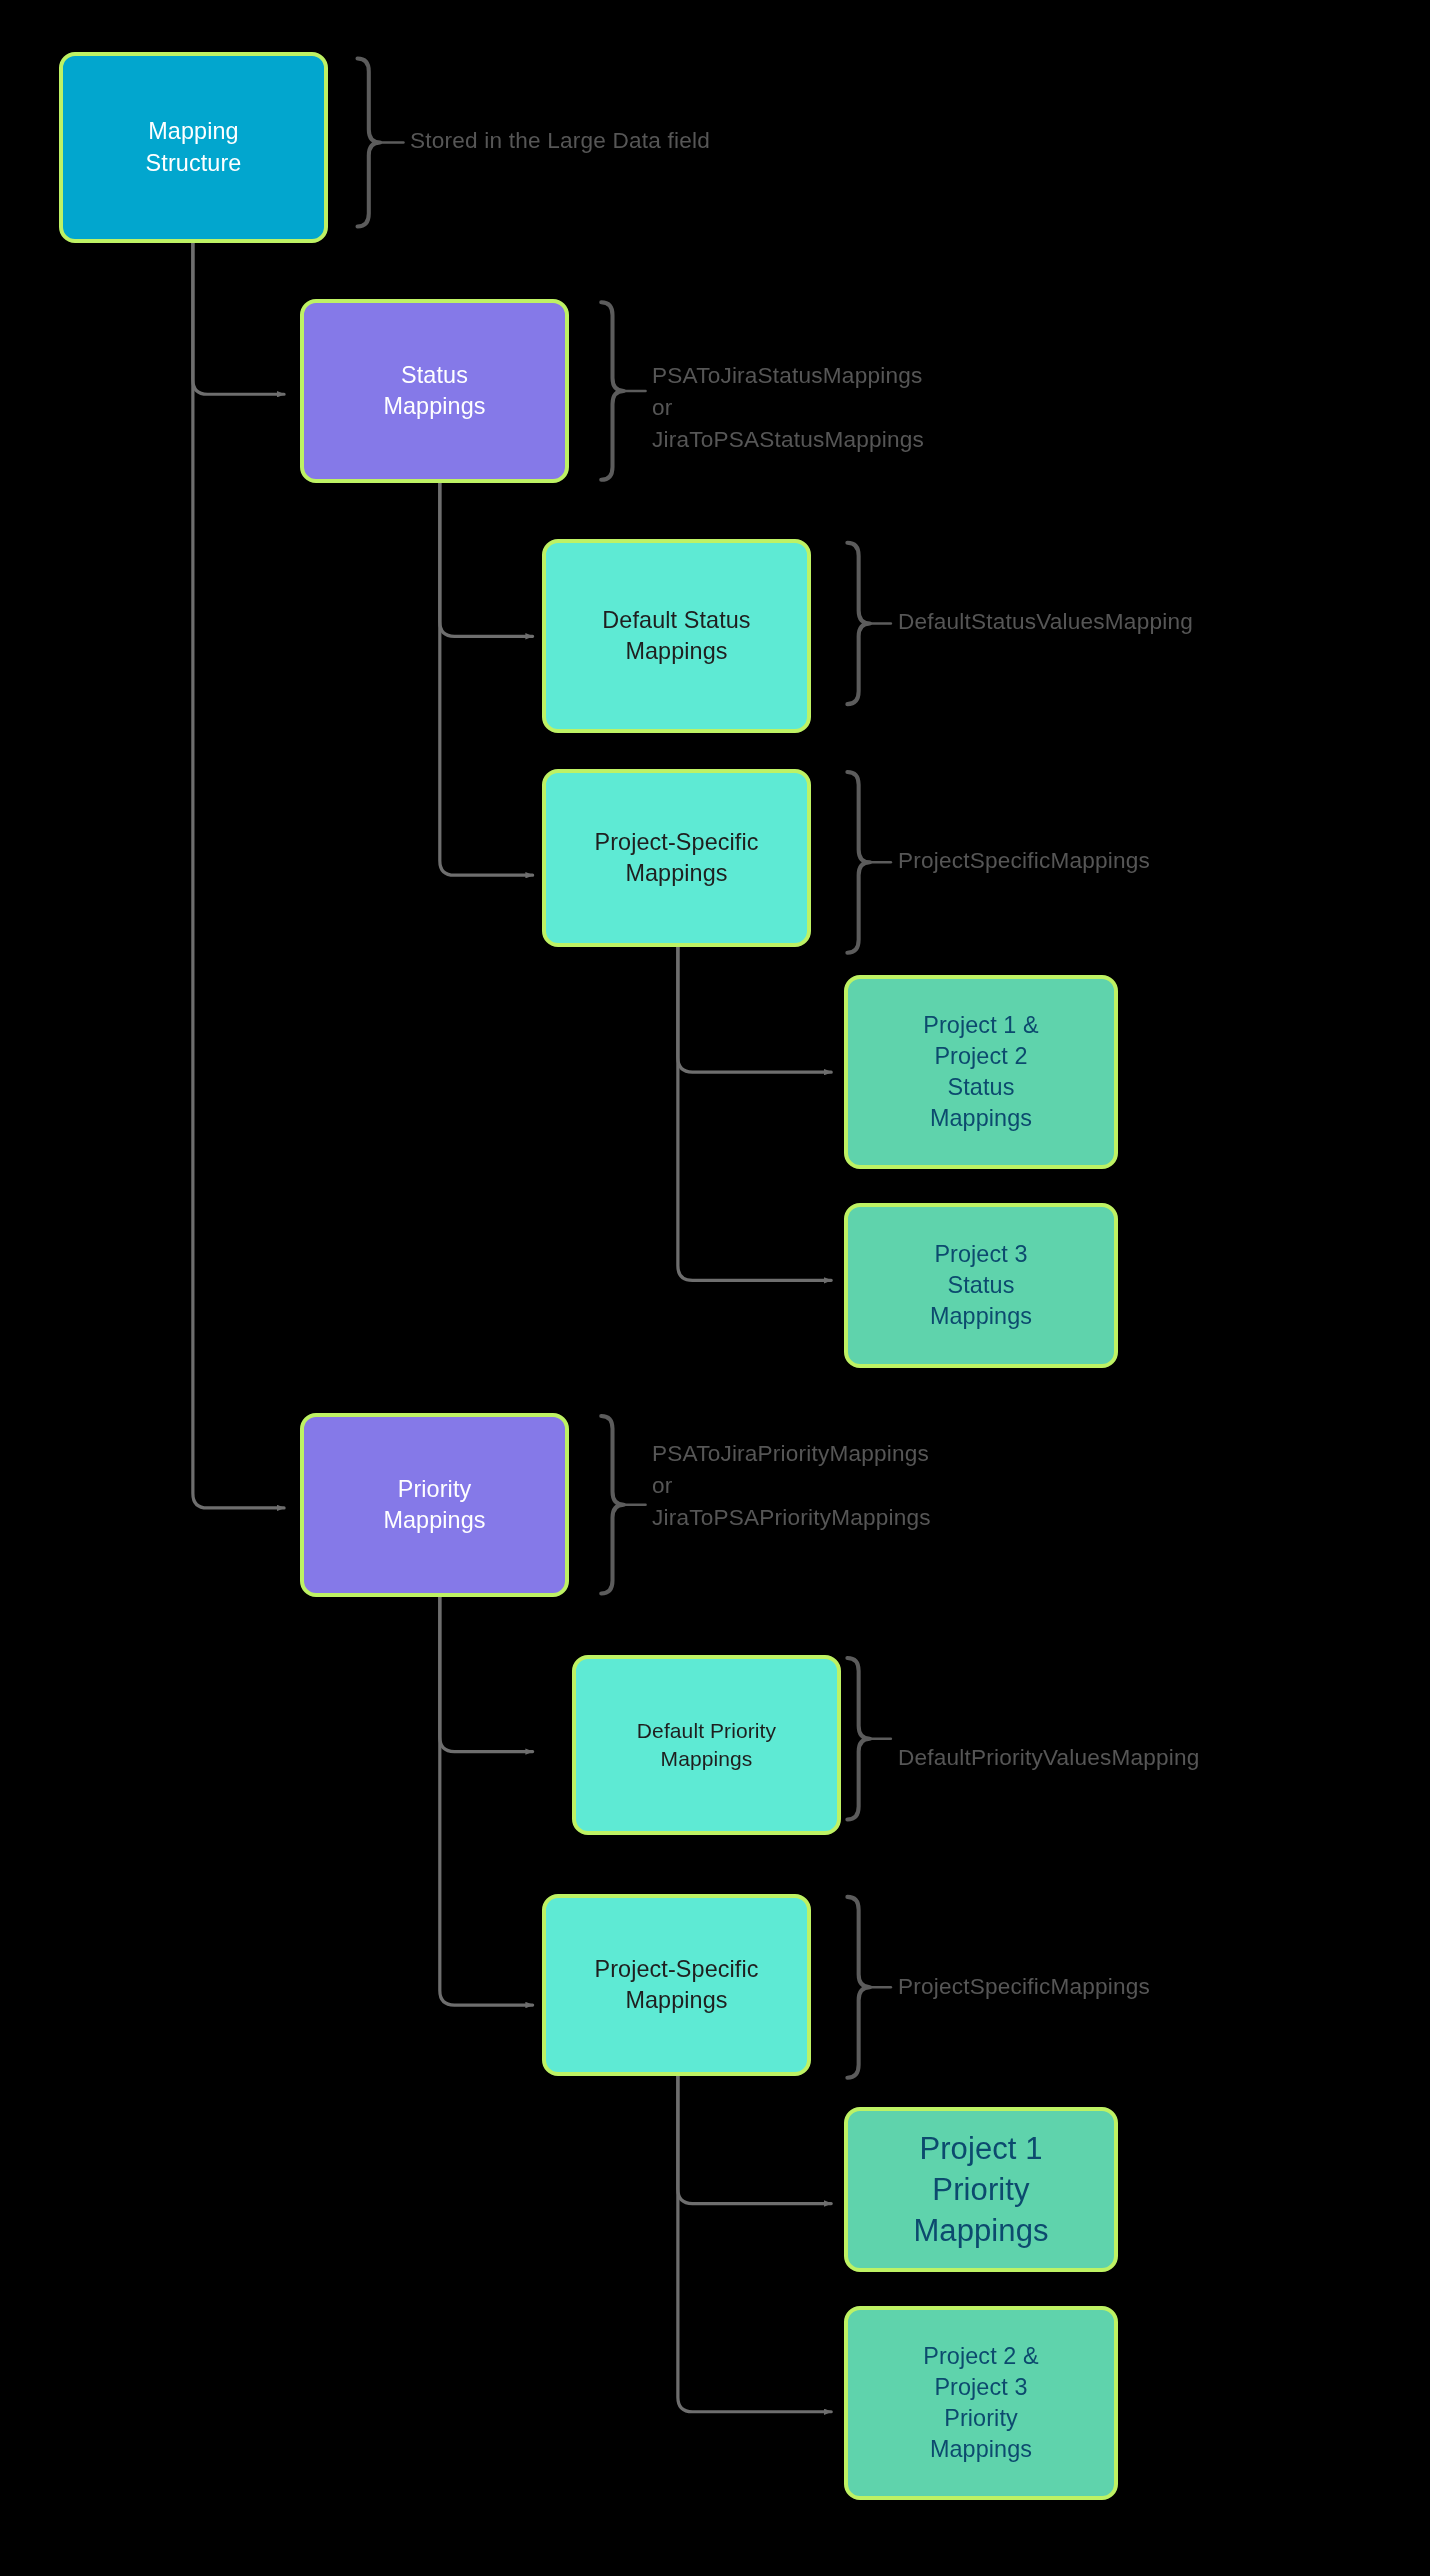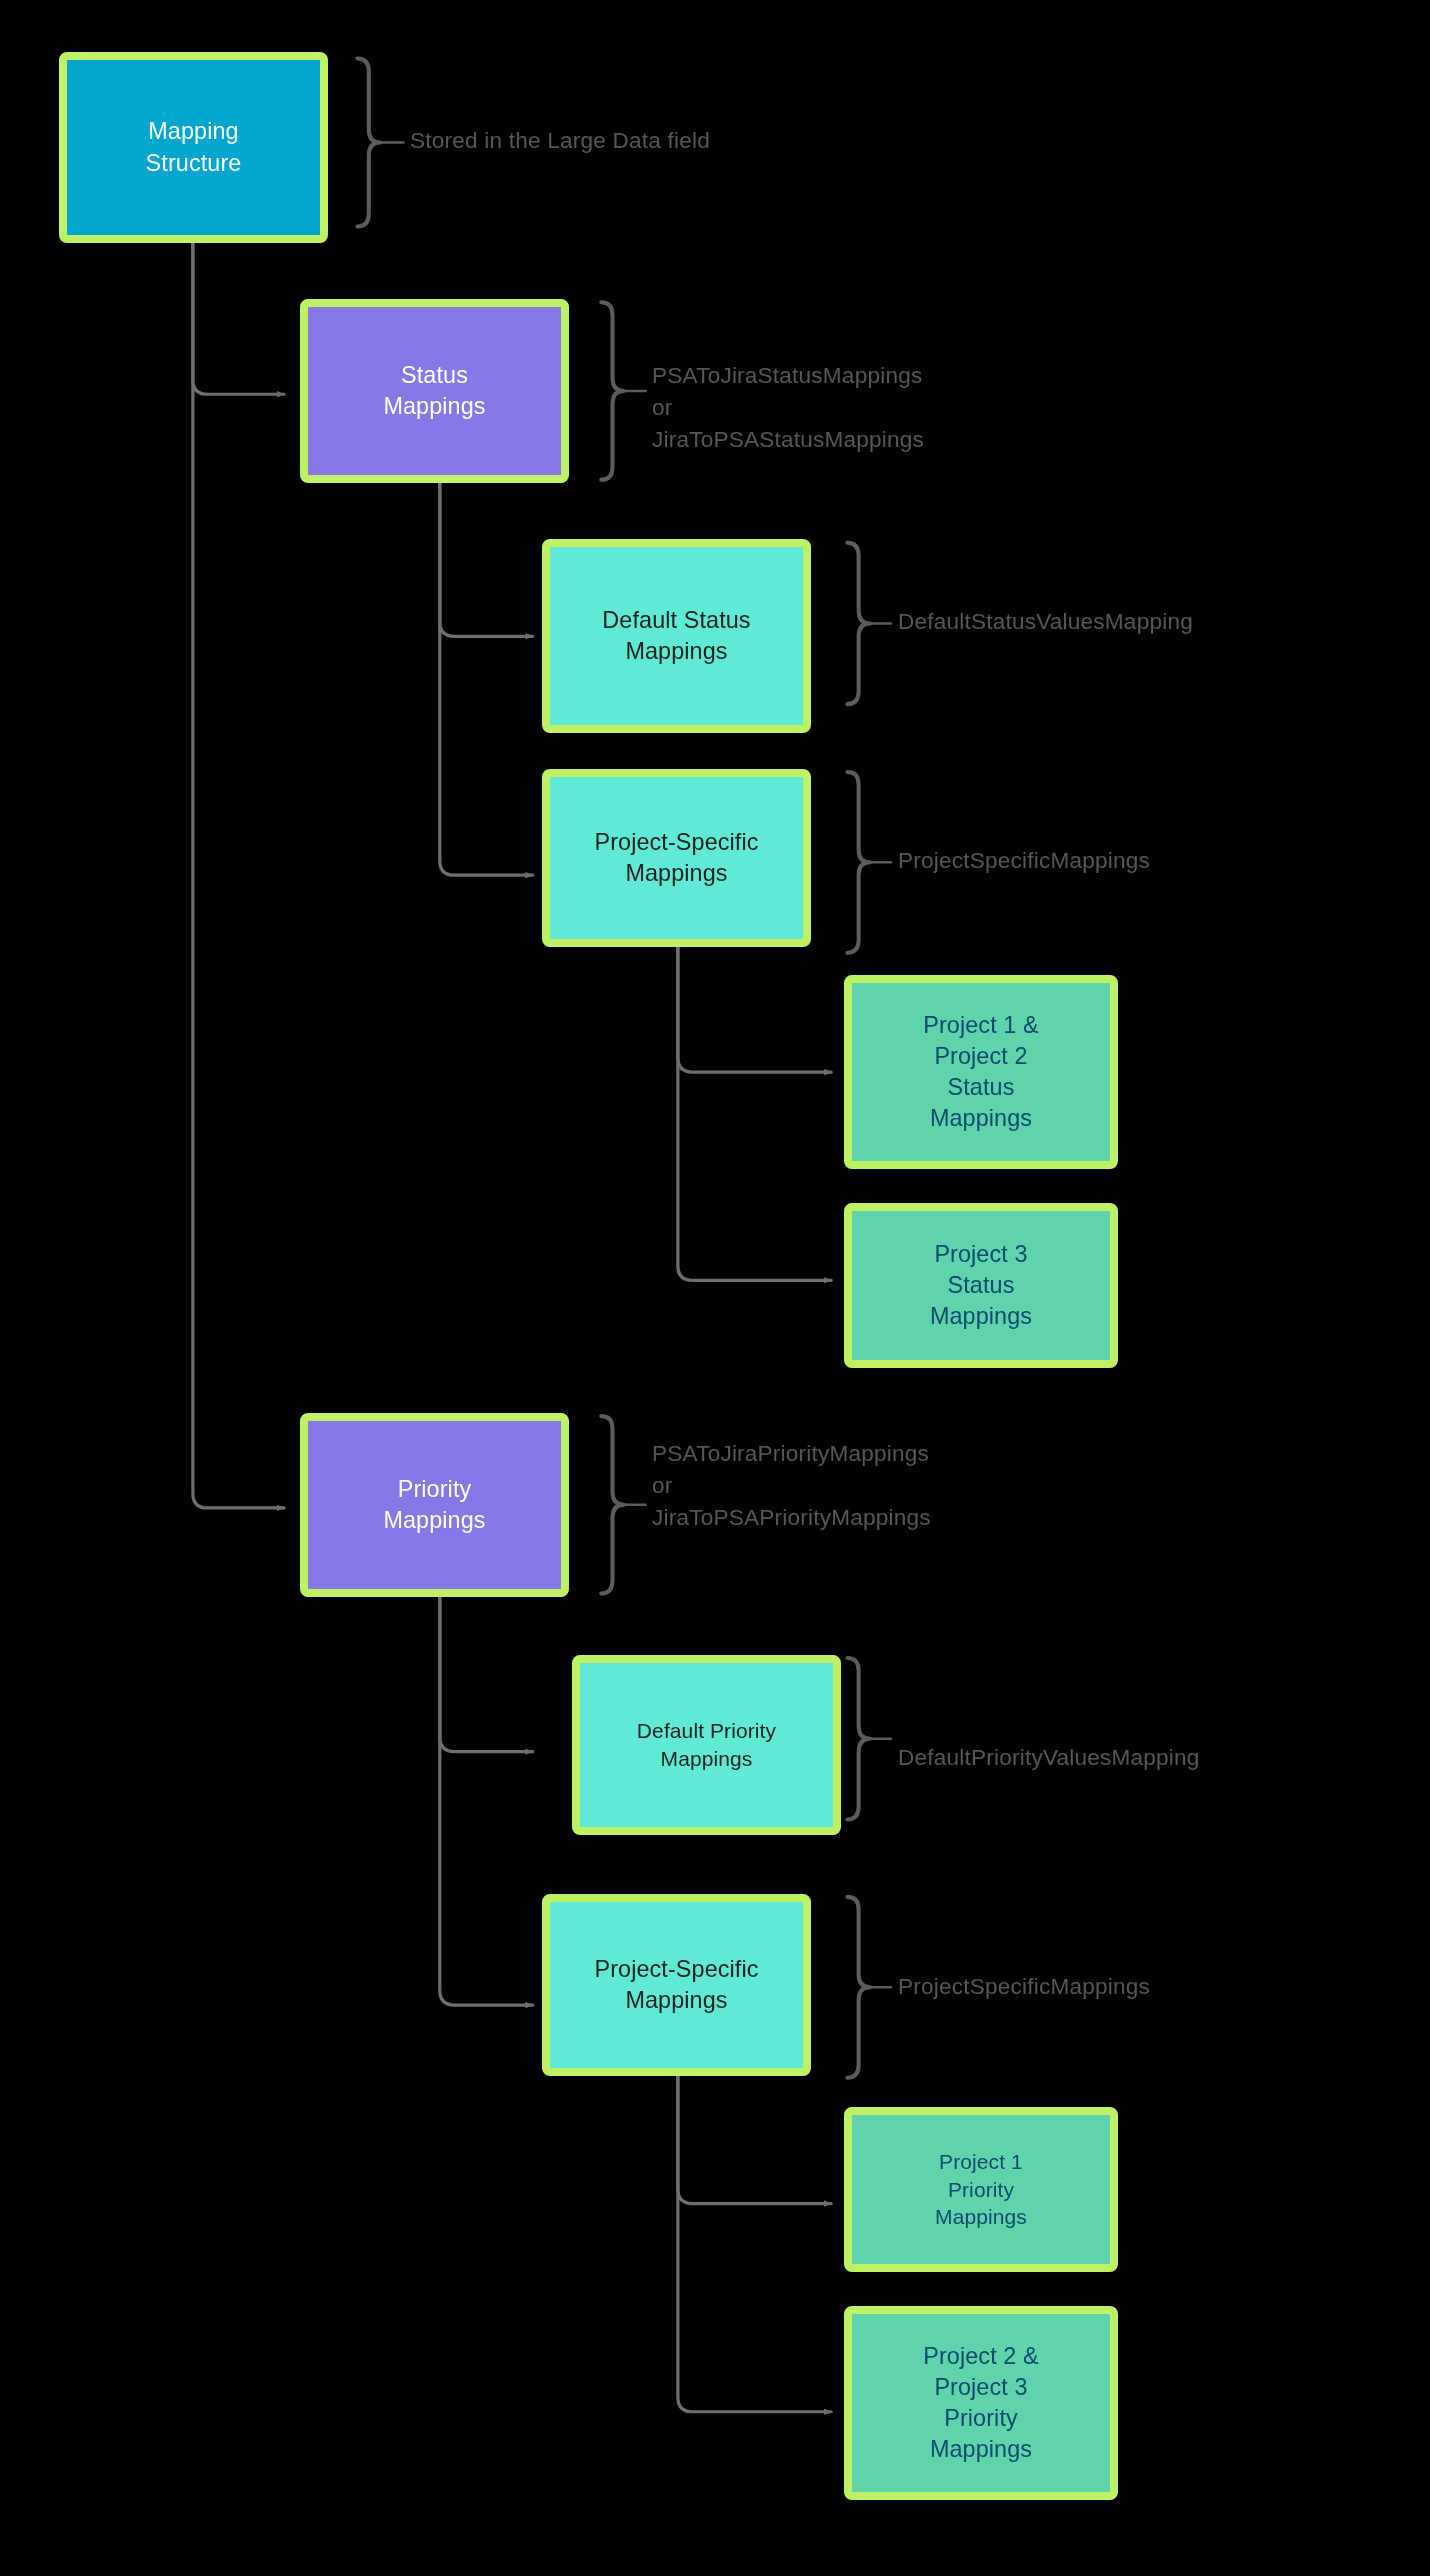--- a/index.html
+++ b/index.html
@@ -22,22 +22,22 @@
   #edge-layer {
     position: absolute;
     left: 0;
     top: 0;
     width: 1430px;
     height: 2576px;
   }
   .node {
     position: absolute;
     box-sizing: border-box;
-    border: 8px solid #bef264;
-    border-radius: 8px;
+    border: 4px solid #bef264;
+    border-radius: 16px;
     display: flex;
     align-items: center;
     justify-content: center;
     text-align: center;
     line-height: 1.33;
     white-space: pre-line;
     letter-spacing: 0.1px;
   }
   .node-cyan  { background: #02a6ce; color: #ffffff; }
   .node-purple{ background: #8579e8; color: #ffffff; }
@@ -130,21 +130,21 @@
 
   <div class="node node-purple" style="left:300px; top:1413px; width:269px; height:184px; font-size:23.4px;">Priority
 Mappings</div>
 
   <div class="node node-orange" style="left:572px; top:1655px; width:269px; height:180px; font-size:21px;">Default Priority
 Mappings</div>
 
   <div class="node node-orange" style="left:542px; top:1894px; width:269px; height:182px; font-size:23.4px;">Project-Specific
 Mappings</div>
 
-  <div class="node node-green" style="left:844px; top:2107px; width:274px; height:165px; font-size:21px;">Project 1
+  <div class="node node-green" style="left:844px; top:2107px; width:274px; height:165px; font-size:31px;">Project 1
 Priority
 Mappings</div>
 
   <div class="node node-green" style="left:844px; top:2306px; width:274px; height:194px; font-size:23.4px;">Project 2 &amp;
 Project 3
 Priority
 Mappings</div>
 
   <div class="annotation" style="left:410px; top:125px; font-size:22.6px;">Stored in the Large Data field</div>
 

